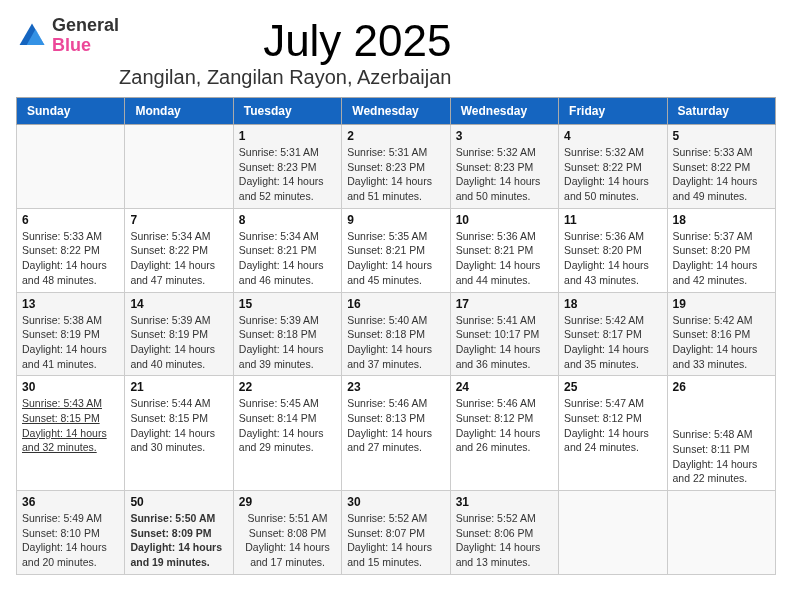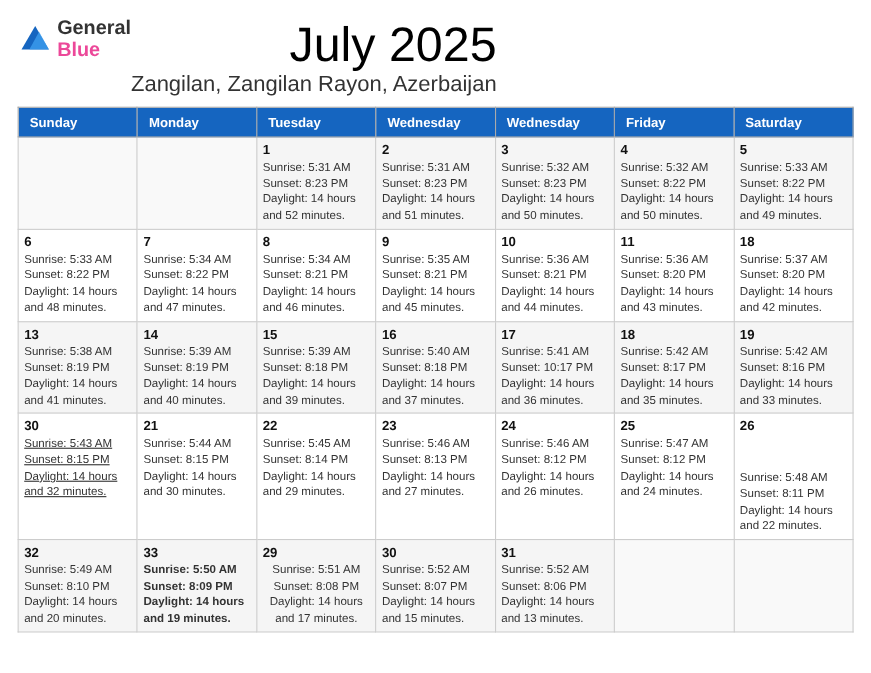--- a/index.html
+++ b/index.html
@@ -278,27 +278,27 @@
         </td>
         <td>
           <div class="day-number">26</div>
           <div class="day-detail" style="white-space: pre-line; margin-top: 33px;">Sunrise: 5:48 AM
 Sunset: 8:11 PM
 Daylight: 14 hours and 22 minutes.</div>
         </td>
       </tr>
       <tr>
         <td>
-          <div class="day-number">32</div>
+          <div class="day-number">36</div>
           <div class="day-detail" style="white-space: pre-line;">Sunrise: 5:49 AM
 Sunset: 8:10 PM
 Daylight: 14 hours and 20 minutes.</div>
         </td>
         <td>
-          <div class="day-number">33</div>
+          <div class="day-number">50</div>
           <div class="day-detail" style="white-space: pre-line; font-weight: bold;">Sunrise: 5:50 AM
 Sunset: 8:09 PM
 Daylight: 14 hours and 19 minutes.</div>
         </td>
         <td>
           <div class="day-number">29</div>
           <div class="day-detail" style="white-space: pre-line; text-align: center;">Sunrise: 5:51 AM
 Sunset: 8:08 PM
 Daylight: 14 hours and 17 minutes.</div>
         </td>

